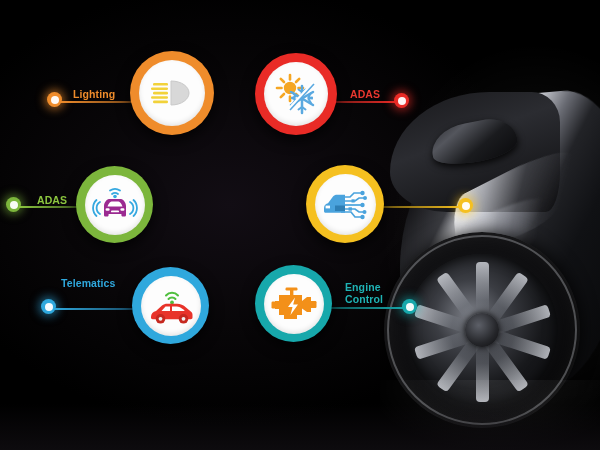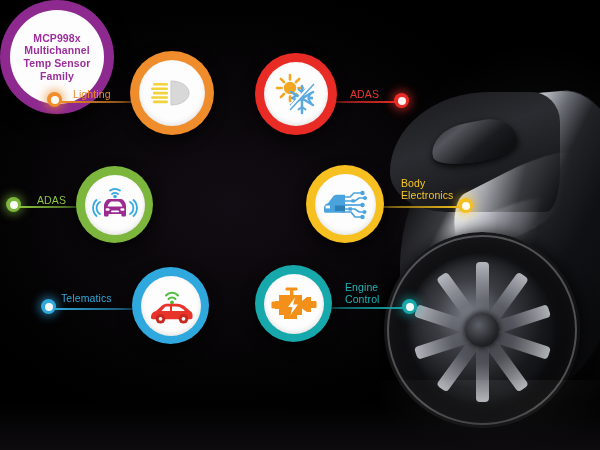--- a/index.html
+++ b/index.html
@@ -127,21 +127,21 @@
     text-align:center;
   }
   #center-text{
     color:#9c2f9d; font-size:10.5px; line-height:12.6px;
     font-weight:bold; letter-spacing:.1px;
     white-space:pre-line;
   }
 
   
   .lbl{
-    position:absolute; font-size:10.5px; font-weight:normal; line-height:12px;
+    position:absolute; font-size:10.5px; font-weight:bold; line-height:12px;
     white-space:pre-line; letter-spacing:.1px;
   }
   
   .conn{ position:absolute; height:1.5px; }
   .dot{
     position:absolute; width:15px; height:15px; border-radius:50%;
   }
   .dot::after{
     content:""; position:absolute; left:3.5px; top:3.5px; width:8px; height:8px;
     border-radius:50%; background:#fff; opacity:.95;
@@ -197,24 +197,22 @@
 
   <div class="conn" style="left:329px; top:307px; width:78px; background:linear-gradient(90deg,#0c5456,#17a8ab);"></div>
   <div class="dot" style="left:402px; top:299px; background:#17a8ab; box-shadow:0 0 9px 3px rgba(23,168,171,.5);"></div>
 
   <div class="lbl" style="left:73px; top:88px; color:#ef8c2b;">Lighting</div>
 
   <div class="lbl" style="left:350px; top:88px; color:#e9372f;">ADAS</div>
 
   <div class="lbl" style="left:37px; top:194px; color:#8cc63f;">ADAS</div>
 
-  <div class="lbl" style="left:401px; top:177px; color:#f6c623;">Body
-Electronics</div>
-
-  <div class="lbl" style="left:61px; top:292px; color:#2fa8dd;">Telematics</div>
+
+  <div class="lbl" style="left:61px; top:277px; color:#2fa8dd;">Telematics</div>
 
   <div class="lbl" style="left:345px; top:281px; color:#1fb3b5;">Engine
 Control</div>
 
   <div class="ring" style="left:130px; top:51px; width:84px; height:84px; background:#ef8c2b;">
     <div class="disc" style="width:66px; height:66px;">
       <span>
         <svg width="44" height="30" viewBox="0 0 44 30">
           <path d="M21 3 C32 3 39 9 39 15 C39 21 32 27 21 27 Z" fill="#d8d8d8" stroke="#c9c9c9" stroke-width="1"></path>
           <g fill="#f2d23a">
@@ -286,28 +284,20 @@
           <g fill="#ffffff">
             <rect x="13.6" y="22.2" width="4" height="2.6" rx="1.1"></rect>
             <rect x="28.4" y="22.2" width="4" height="2.6" rx="1.1"></rect>
             <rect x="19" y="24.4" width="8" height="1.9" rx=".9"></rect>
           </g>
         </svg>
       </span>
     </div>
   </div>
 
-  <div id="center-node">
-    <div class="disc">
-      <div id="center-text">MCP998x
-Multichannel
-Temp Sensor
-Family</div>
-    </div>
-  </div>
 
   <div class="ring" style="left:306px; top:165px; width:78px; height:78px; background:#f5c020;">
     <div class="disc" style="width:61px; height:61px;">
       <span>
         <svg width="48" height="40" viewBox="0 0 48 40">
           <path d="M3 24 C3 21 5 19.6 7 19.2 L12 12.6 C13 11.4 14.4 10.8 16 10.8 L24 10.8 L24 28.8 L4.6 28.8 C3.7 28.8 3 28.2 3 27.3 Z" fill="#4aa3dd"></path>
           <rect x="14" y="21.5" width="10" height="5.5" fill="#2e7fb5"></rect>
           <path d="M4.6 21.6 L9 21.6 L9 24.4 L4.6 24.4 Z" fill="#ffffff"></path>
           <g stroke="#4aa3dd" stroke-width="1.7" fill="none">
             <path d="M20 13 L29 13 L33 9 L40 9"></path>

